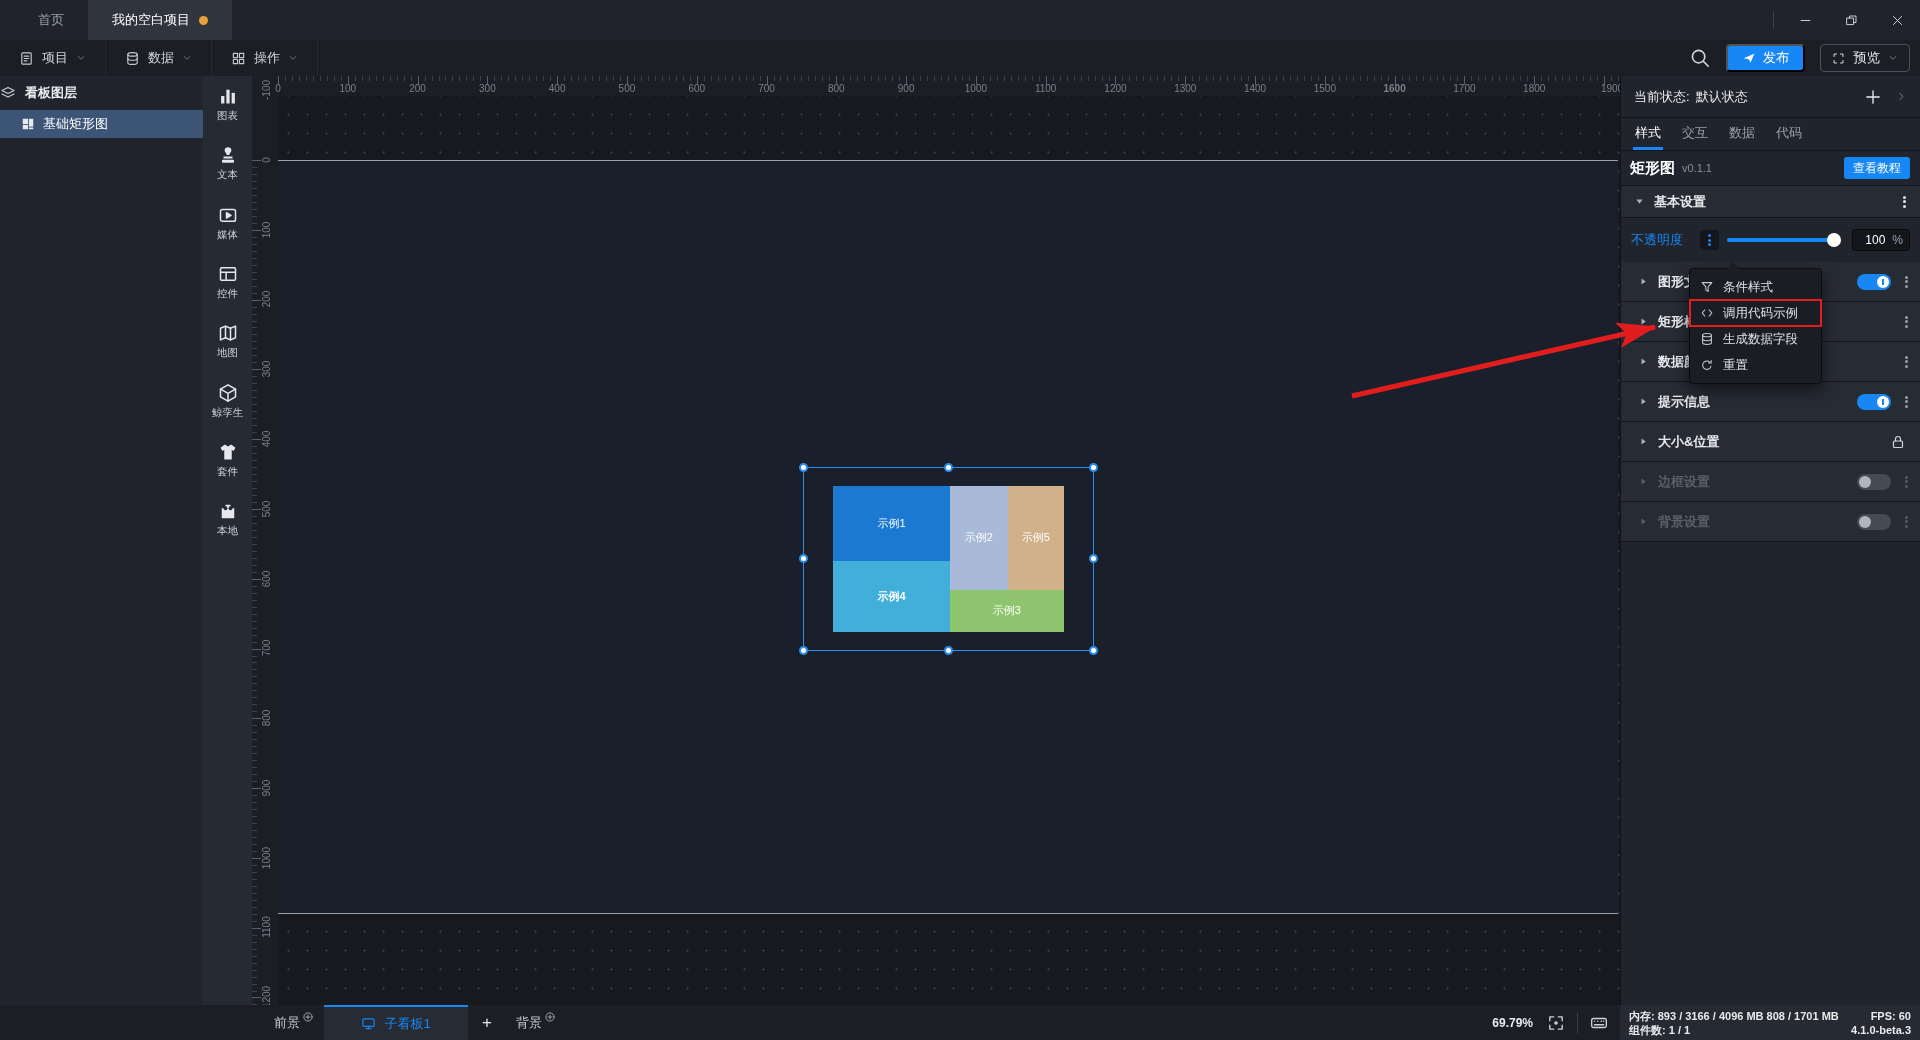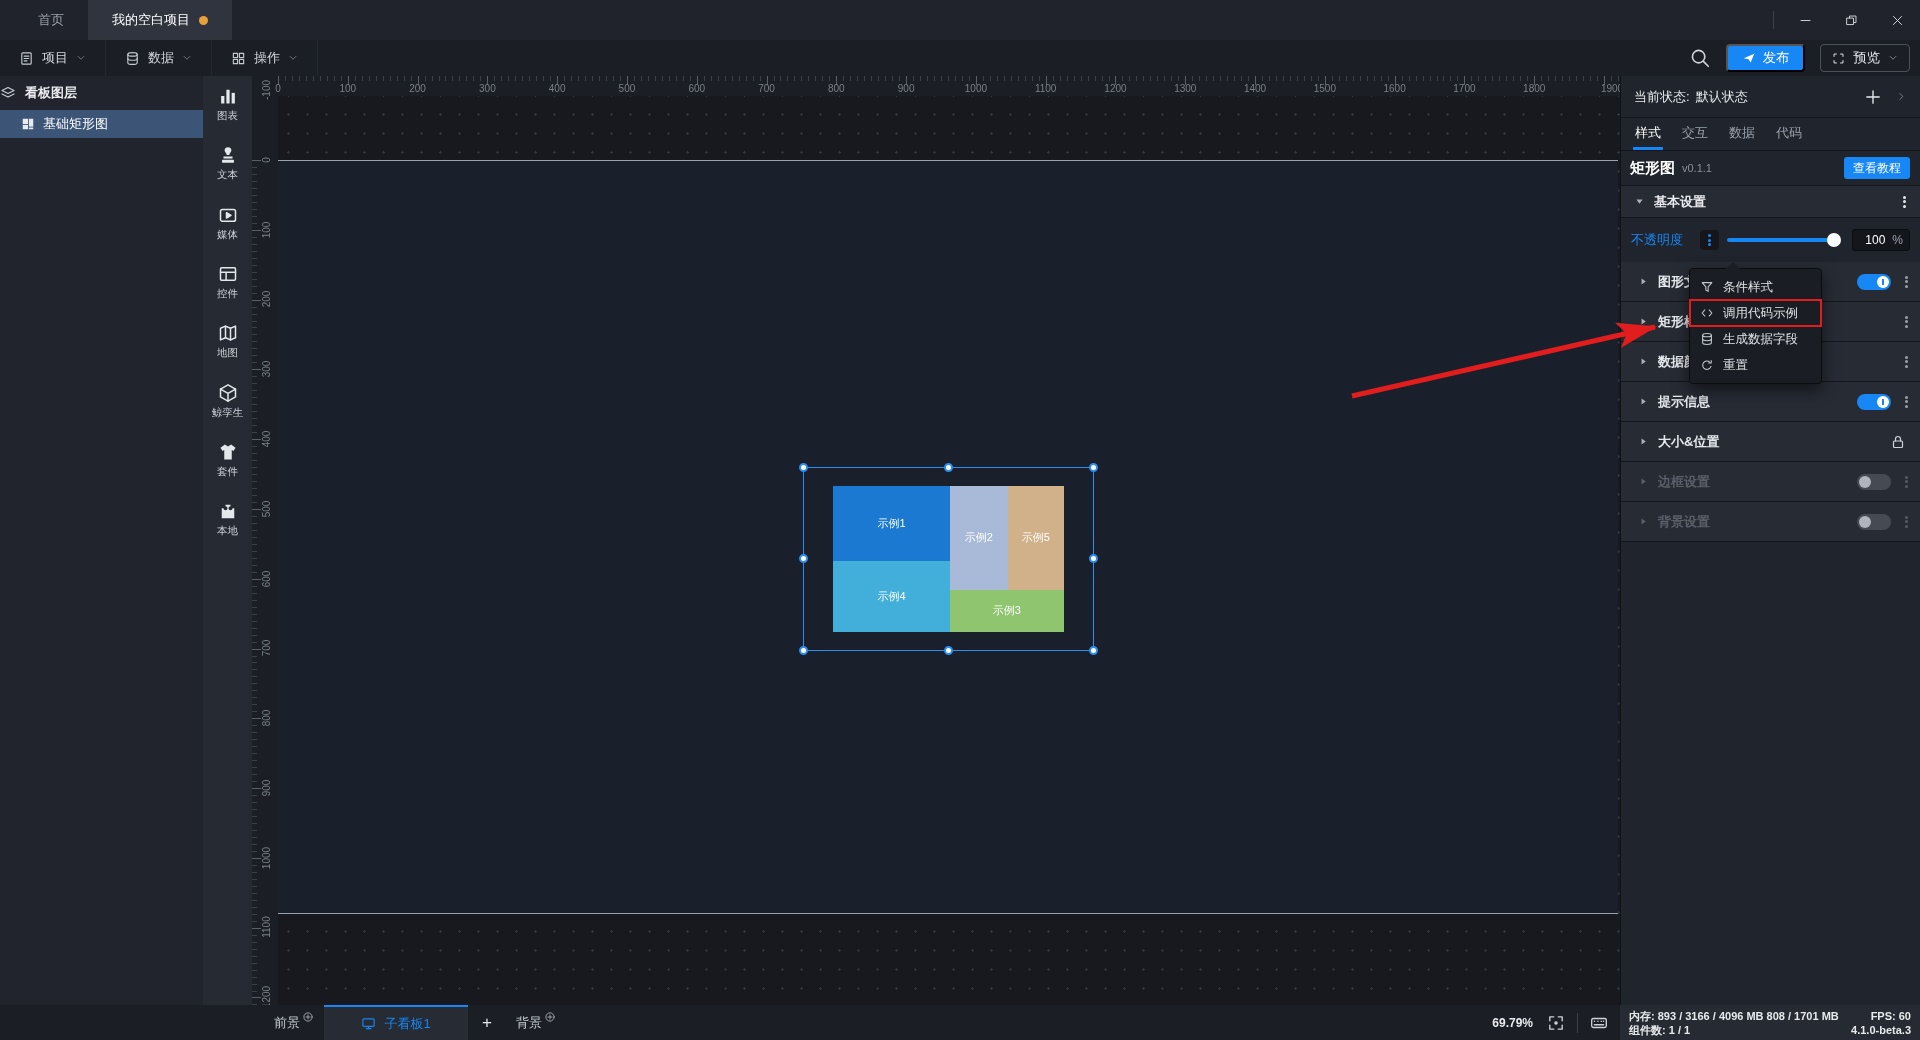--- a/index.html
+++ b/index.html
@@ -362,21 +362,21 @@
         <span class="rt-num" style="left: 444.74px;">600</span>
         <span class="rt-num" style="left: 514.53px;">700</span>
         <span class="rt-num" style="left: 584.32px;">800</span>
         <span class="rt-num" style="left: 654.11px;">900</span>
         <span class="rt-num" style="left: 723.9px;">1000</span>
         <span class="rt-num" style="left: 793.69px;">1100</span>
         <span class="rt-num" style="left: 863.48px;">1200</span>
         <span class="rt-num" style="left: 933.27px;">1300</span>
         <span class="rt-num" style="left: 1003.06px;">1400</span>
         <span class="rt-num" style="left: 1072.85px;">1500</span>
-        <span class="rt-num" style="left: 1142.64px;">1600</span>
+        <span class="rt-num" style="left: 1142.64px; font-weight: bold;">1600</span>
         <span class="rt-num" style="left: 1212.43px;">1700</span>
         <span class="rt-num" style="left: 1282.22px;">1800</span>
         <span class="rt-num" style="left: 1352.01px; margin-left: 8px;">1900</span>
       </div>
     <div class="ruler-left"></div>
     <div id="ruler-left-nums">
         <span class="rl-num" style="position: absolute; top: 14px;">-100</span>
         <span class="rl-num" style="position: absolute; top: 83.79px;">0</span>
         <span class="rl-num" style="position: absolute; top: 153.58px;">100</span>
         <span class="rl-num" style="position: absolute; top: 223.37px;">200</span>
@@ -395,21 +395,21 @@
     <div class="treemap" id="treemap">
         <div class="tm-block" style="left: 0%; top: 0%; width: 50.6%; height: 51.4%; background: rgb(27, 121, 210);">
           <span>示例1</span>
         </div>
         <div class="tm-block" style="left: 50.6%; top: 0%; width: 25.1%; height: 71.2%; background: rgb(169, 186, 216);">
           <span>示例2</span>
         </div>
         <div class="tm-block" style="left: 75.7%; top: 0%; width: 24.3%; height: 71.2%; background: rgb(208, 177, 137);">
           <span>示例5</span>
         </div>
-        <div class="tm-block" style="left: 0%; top: 51.4%; width: 50.6%; height: 48.6%; background: rgb(65, 175, 217);">
+        <div class="tm-block" style="left: 0%; top: 51.4%; width: 50.6%; height: 48.6%; background: rgb(65, 175, 217); font-weight: bold;">
           <span>示例4</span>
         </div>
         <div class="tm-block" style="left: 50.6%; top: 71.2%; width: 49.4%; height: 28.8%; background: rgb(143, 197, 110);">
           <span>示例3</span>
         </div>
       </div>
     <div class="tm-selection">
       <span class="handle h-tl"></span>
       <span class="handle h-tm"></span>
       <span class="handle h-tr"></span>

